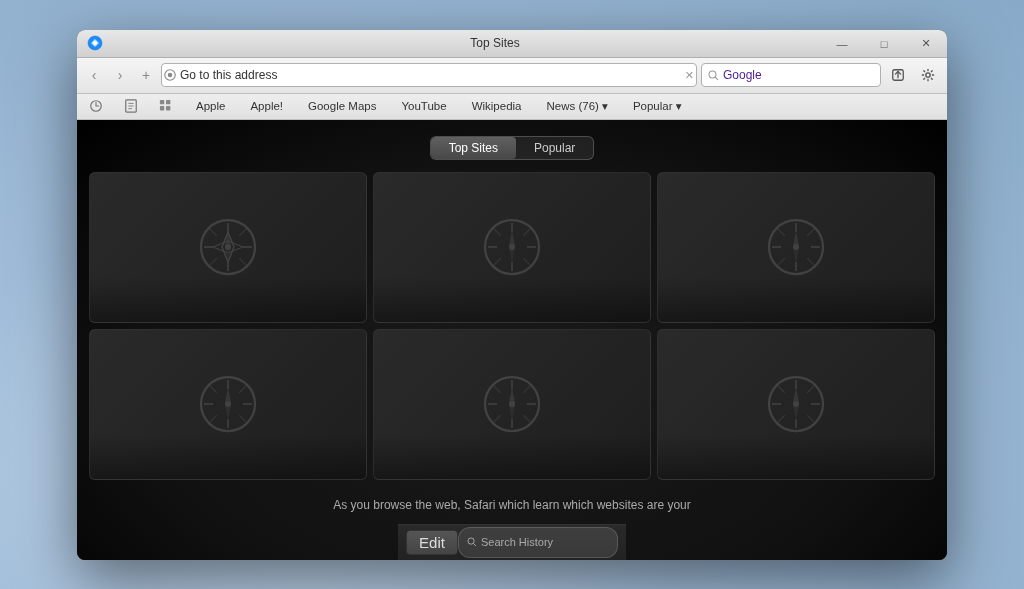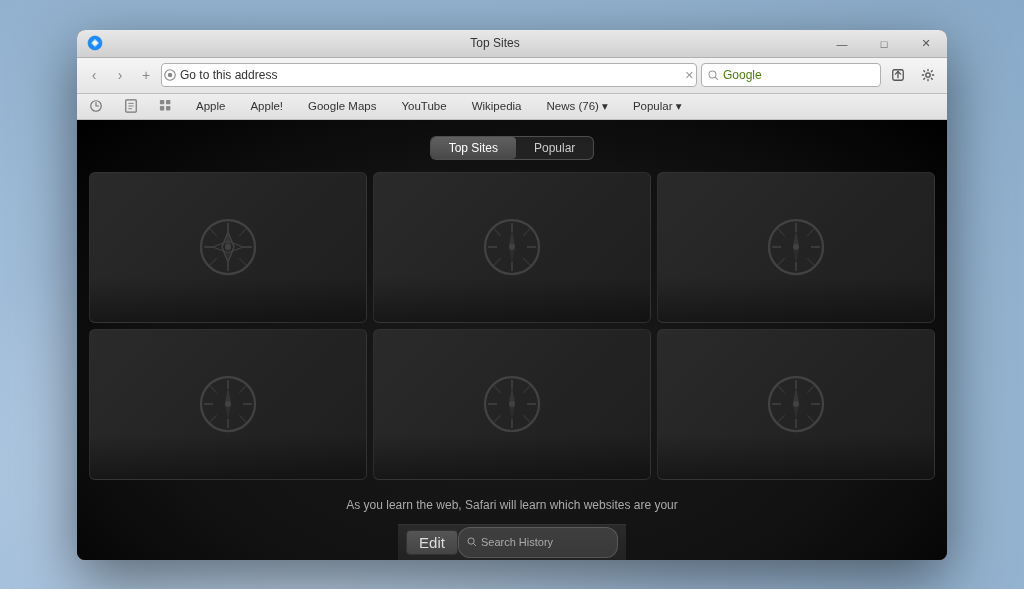--- a/index.html
+++ b/index.html
@@ -316,21 +316,21 @@
       </svg>
       <input type="text" value="Go to this address" style="flex: 1 1 0%;" placeholder="Go to this address">
       <span style="color:#999;font-size:11px;cursor:pointer;">✕</span>
     </div>
 
     <div class="search-bar">
       <svg width="11" height="11" viewBox="0 0 16 16">
         <circle cx="6.5" cy="6.5" r="5" fill="none" stroke="#999" stroke-width="1.5"></circle>
         <line x1="10.5" y1="10.5" x2="14" y2="14" stroke="#999" stroke-width="1.5" stroke-linecap="round"></line>
       </svg>
-      <span style="font-size:12px;color:#4d7c0f;">Google</span>
+      <span style="font-size:12px;color:#4c1d95;">Google</span>
     </div>
 
     <div class="toolbar-icon-btn">
       <svg width="14" height="14" viewBox="0 0 16 16">
         <rect x="2" y="2" width="12" height="12" rx="2" fill="none" stroke="#555" stroke-width="1.5"></rect>
         <path d="M5 7 L8 4 L11 7" fill="none" stroke="#555" stroke-width="1.5" stroke-linecap="round" stroke-linejoin="round"></path>
         <line x1="8" y1="4" x2="8" y2="11" stroke="#555" stroke-width="1.5" stroke-linecap="round"></line>
       </svg>
     </div>
     <div class="toolbar-icon-btn">
@@ -481,21 +481,21 @@
           <path d="M40 62 L36 42 L40 44 L44 42 Z" fill="#666" opacity="0.5"></path>
           <line x1="15" y1="15" x2="25" y2="25" stroke="#888" stroke-width="1.5" opacity="0.6"></line>
           <line x1="55" y1="55" x2="65" y2="65" stroke="#888" stroke-width="1.5" opacity="0.6"></line>
           <line x1="65" y1="15" x2="55" y2="25" stroke="#888" stroke-width="1.5" opacity="0.6"></line>
           <line x1="25" y1="55" x2="15" y2="65" stroke="#888" stroke-width="1.5" opacity="0.6"></line>
         </svg>
       </div>
     </div>
 
     <div class="bottom-message">
-      <span>As you learn the web, Safari will learn which websites are your</span><br>
+      <span>As you browse the web, Safari which learn which websites are your</span><br>
     </div>
 
     <div class="bottom-bar">
       <button class="edit-btn">Edit</button>
       <div class="history-search">
         <svg width="10" height="10" viewBox="0 0 16 16">
           <circle cx="6.5" cy="6.5" r="5" fill="none" stroke="#aaa" stroke-width="1.5"></circle>
           <line x1="10.5" y1="10.5" x2="14" y2="14" stroke="#aaa" stroke-width="1.5" stroke-linecap="round"></line>
         </svg>
         <span style="font-size:11px;color:#aaa;">Search History</span>

